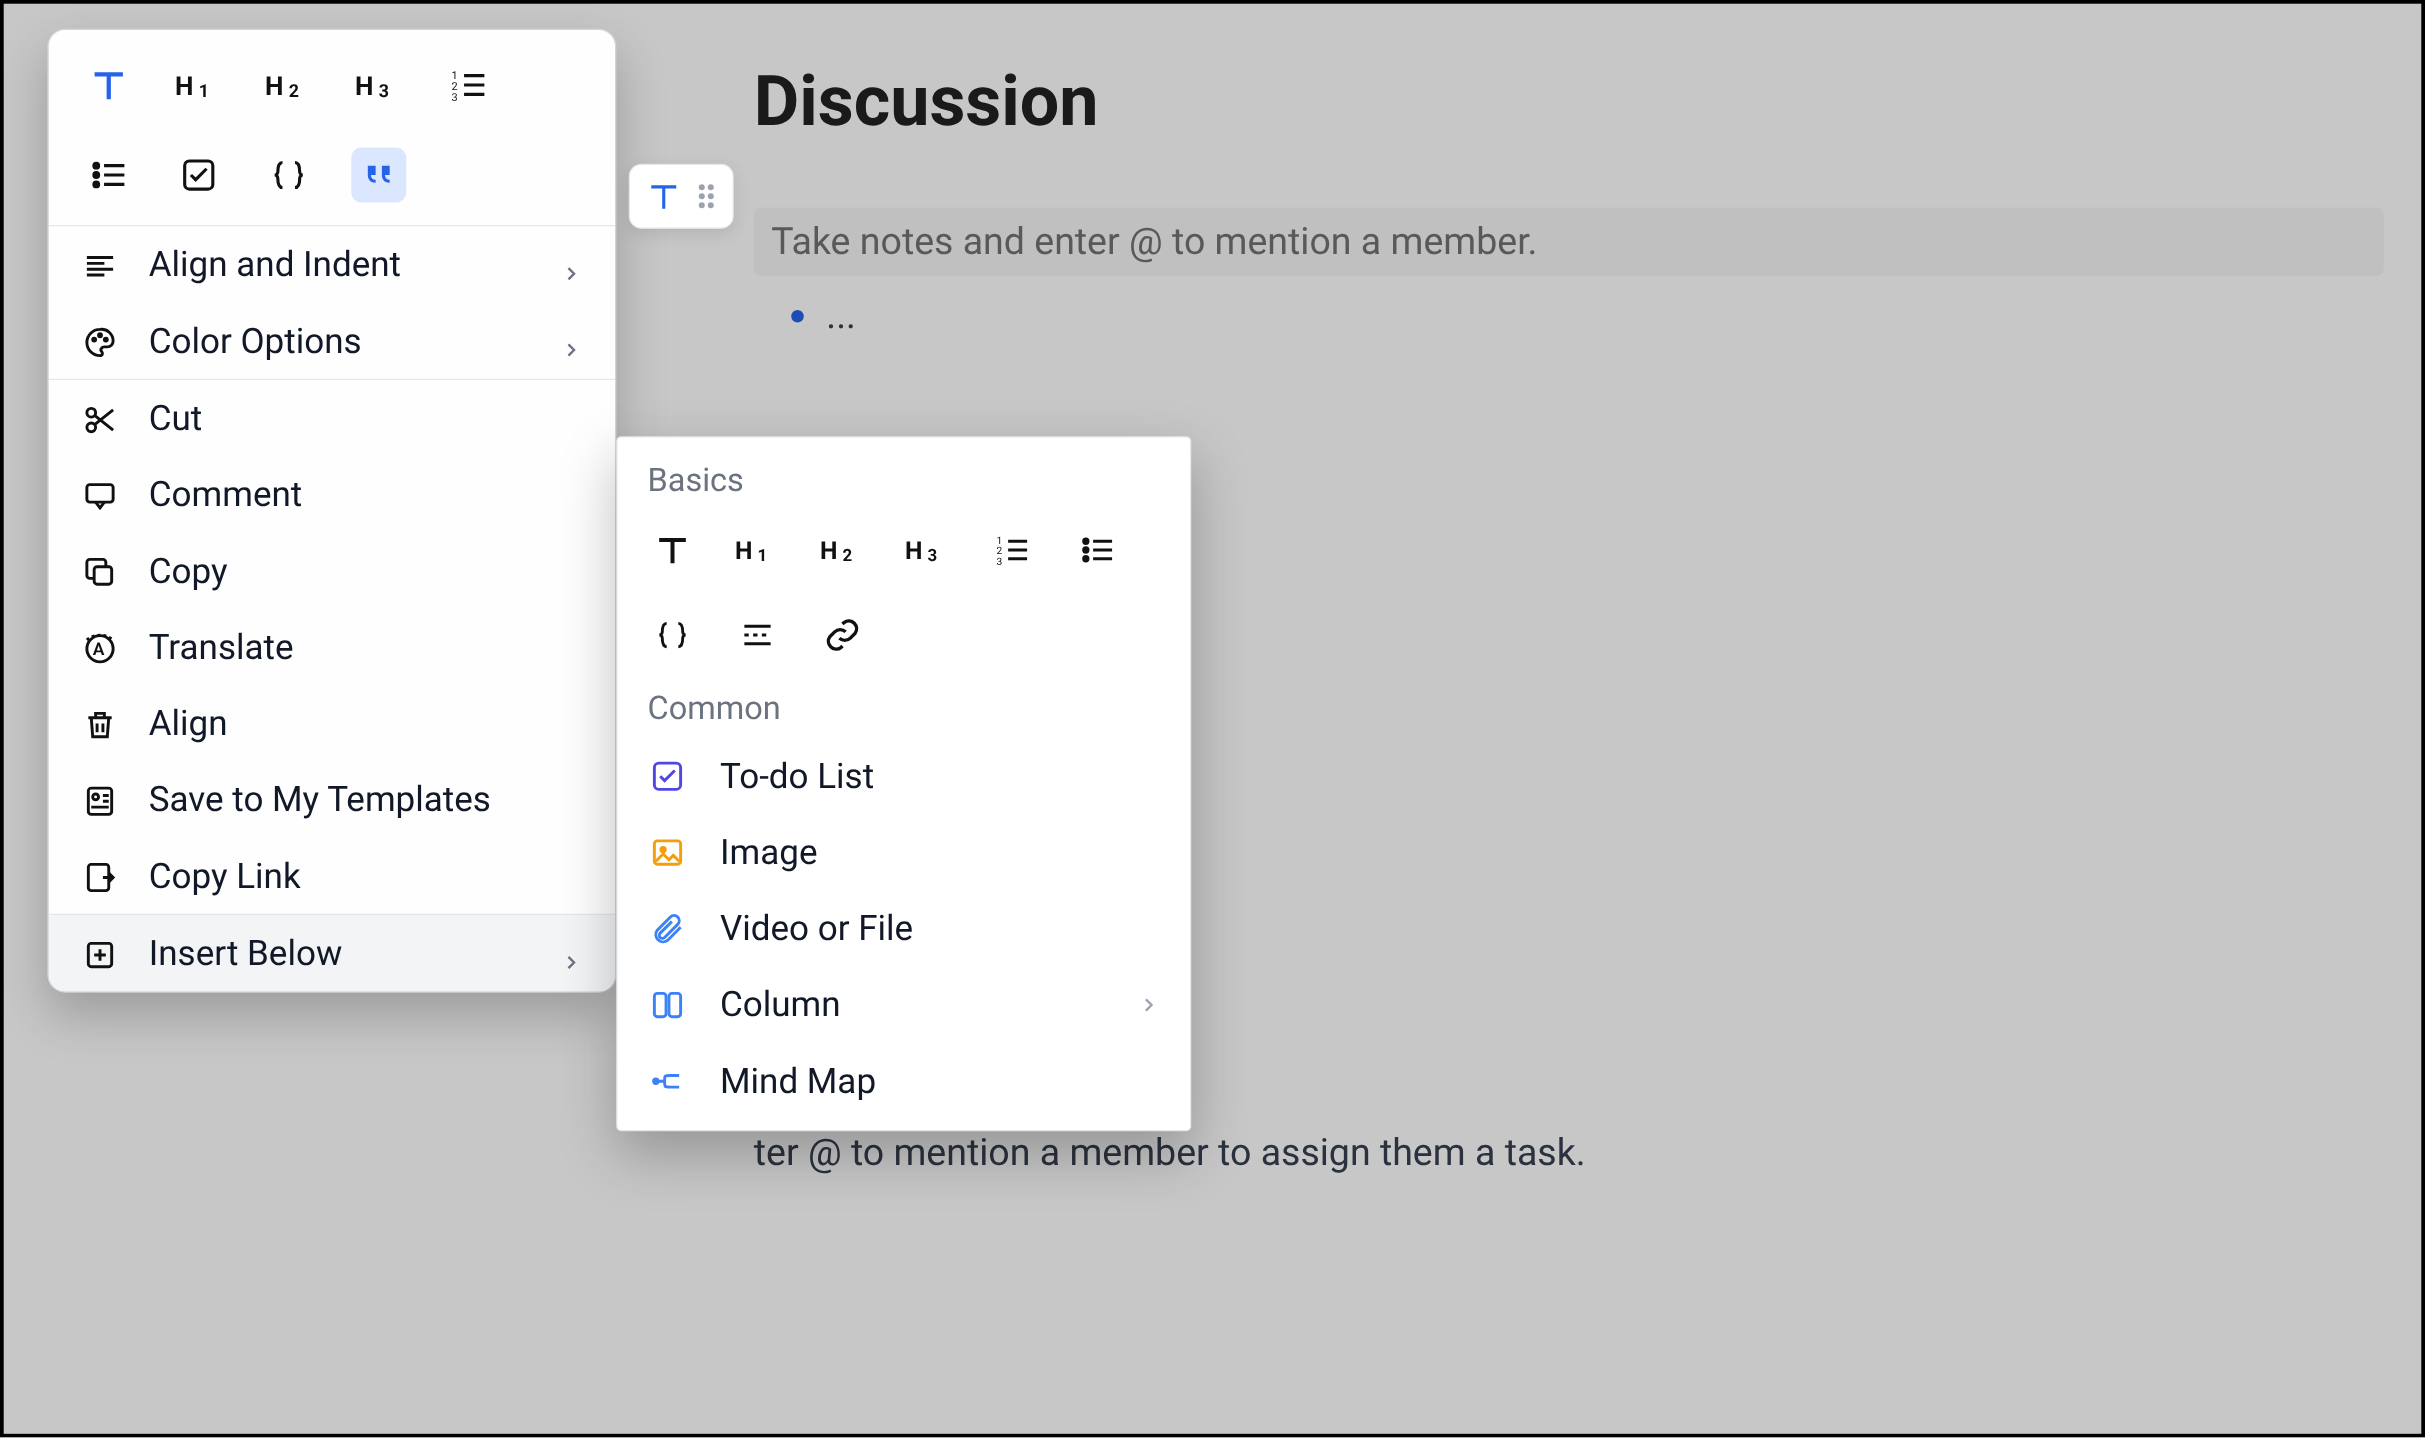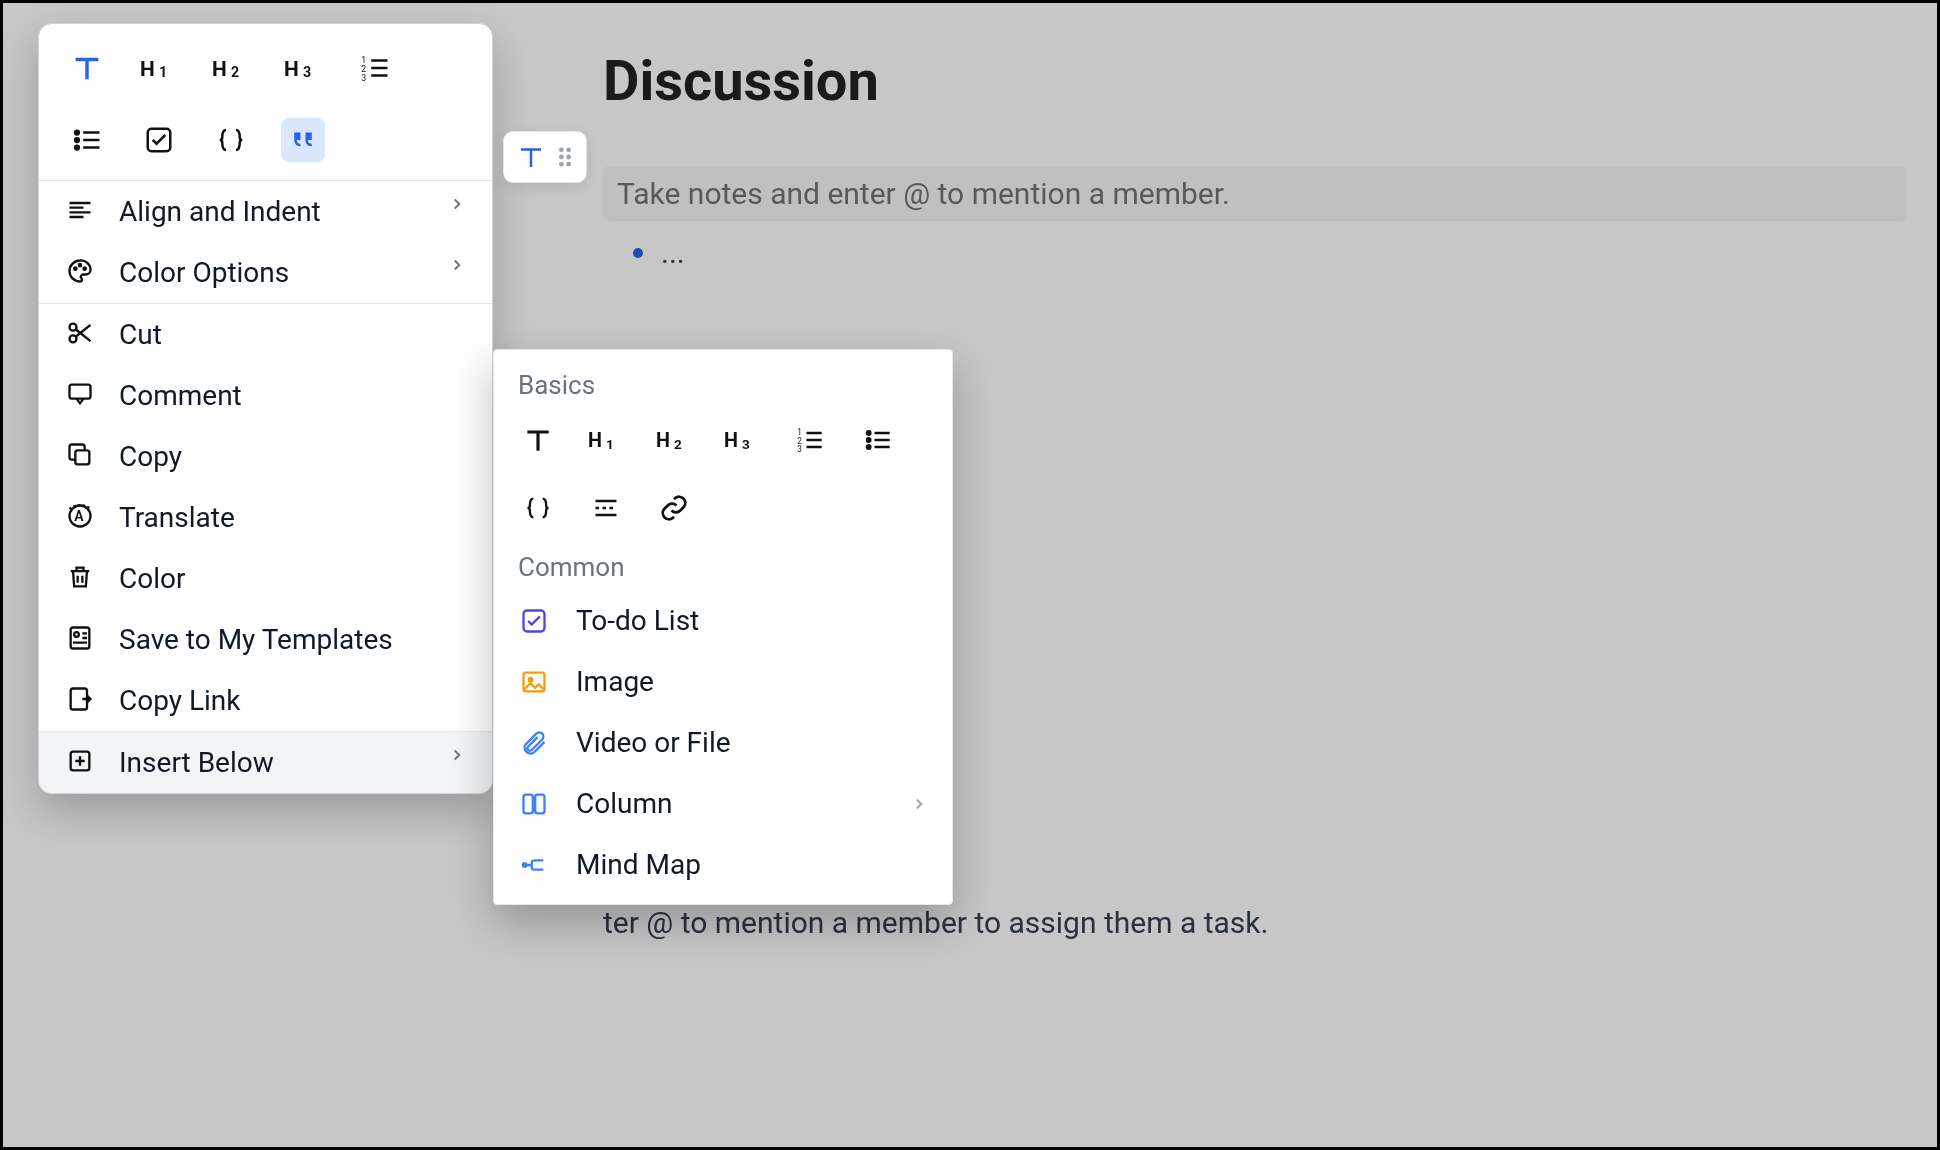--- a/index.html
+++ b/index.html
@@ -45,21 +45,21 @@
 
   
   .context-menu {
     position:absolute; left:35px; top:20px; width:455px; z-index: 30;
     background: rgba(255,255,255,0.98);
     border:1px solid #d1d5db; border-radius:14px;
     box-shadow: 0 18px 40px rgba(0,0,0,0.22);
     overflow:hidden;
   }
   .cm-row {
-    display:flex; align-items:flex-start; gap:24px;
+    display:flex; align-items:flex-end; gap:24px;
     padding: 14px 26px; font-size:28px; color:#111827;
   }
   .cm-row.hover { background:#f3f4f6; }
   .cm-icon { width:30px; height:30px; display:flex; align-items:center; justify-content:center; flex:0 0 30px;}
   .cm-label { flex:1; }
   .cm-chevron { color:#6b7280; }
   .cm-sep { height:1px; background:#e5e7eb; margin:0; }
   .format-grid {
     display:flex; flex-wrap:wrap; gap: 28px;
     padding: 22px 26px 18px 26px;
@@ -261,21 +261,21 @@
           </svg>
       </span>
       <span class="cm-label">Translate</span>
     </div>
     <div class="cm-row">
       <span class="cm-icon">
         <svg width="28" height="28" viewBox="0 0 24 24" fill="none" stroke="#111" stroke-width="2">
             <path d="M4 7h16M9 7V4h6v3M6 7l1 13h10l1-13M10 11v6M14 11v6"></path>
           </svg>
       </span>
-      <span class="cm-label">Color</span>
+      <span class="cm-label">Align</span>
     </div>
     <div class="cm-row">
       <span class="cm-icon">
         <svg width="28" height="28" viewBox="0 0 24 24" fill="none" stroke="#111" stroke-width="2">
             <rect x="4" y="3" width="16" height="18" rx="2"></rect>
             <circle cx="9" cy="9" r="2"></circle>
             <path d="M14 8h4M14 12h4M6 16h12"></path>
           </svg>
       </span>
       <span class="cm-label">Save to My Templates</span>

